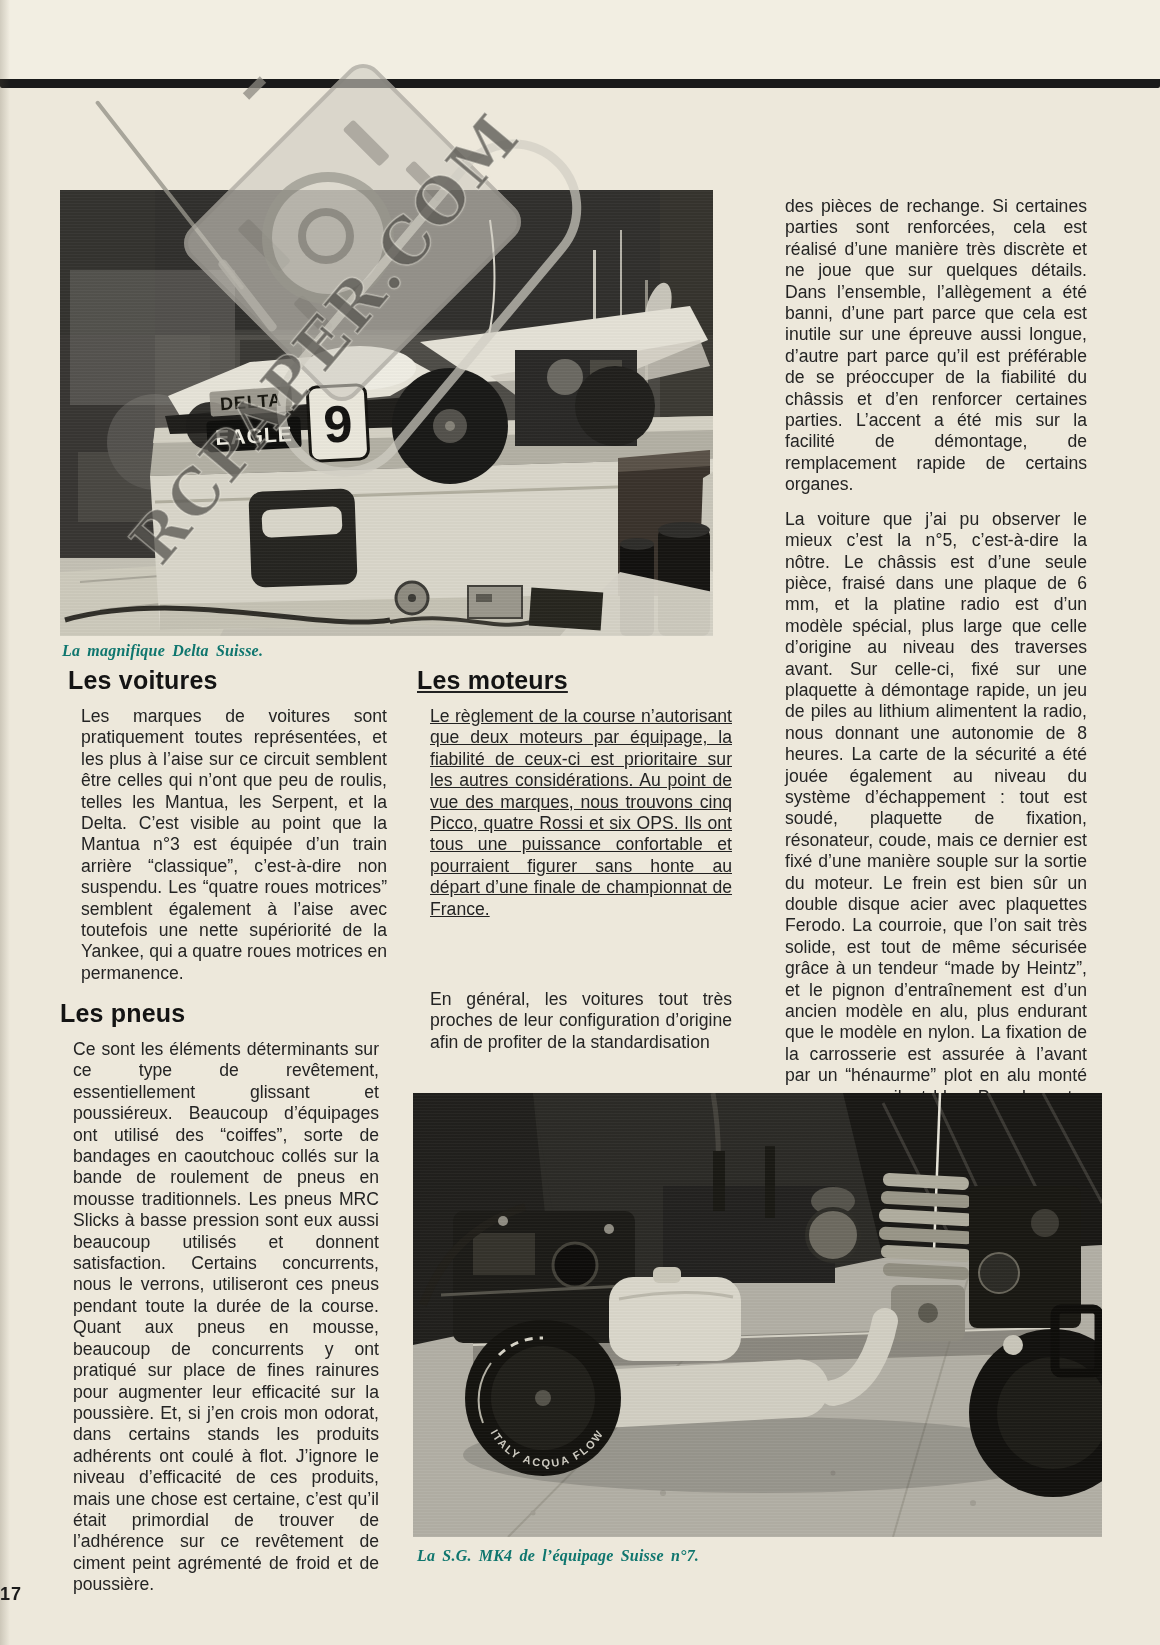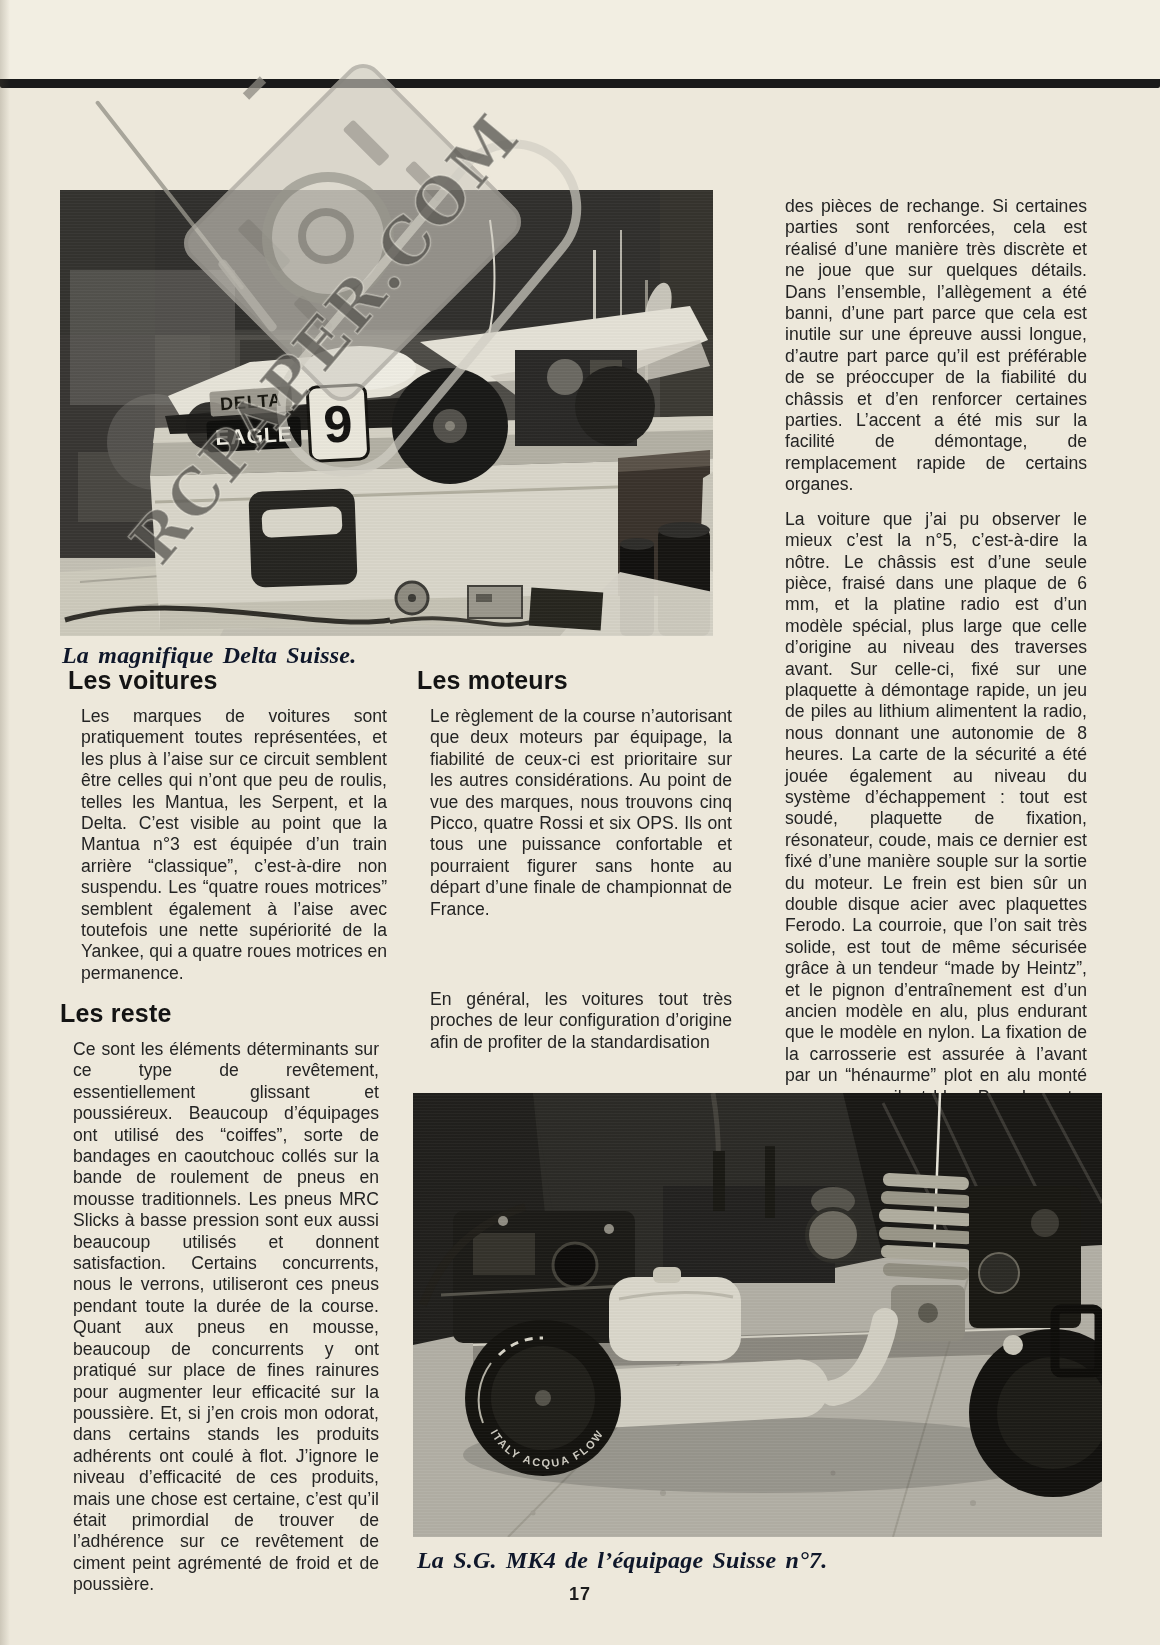--- a/index.html
+++ b/index.html
@@ -17,38 +17,38 @@
   .photo{position:absolute;overflow:hidden;background:#44423d;}
   .photo1{left:60px;top:190px;width:653px;height:446px;}
   .photo2{left:413px;top:1093px;width:689px;height:444px;}
   .photo::after{content:"";position:absolute;inset:0;pointer-events:none;
     background:repeating-linear-gradient(0deg,rgba(255,255,255,0.03) 0 1px,rgba(0,0,0,0.02) 1px 3px);}
   .photo svg{display:block;}
 
   
   .caption{
     position:absolute;font-family:"Liberation Serif",serif;font-style:italic;font-weight:bold;
-    font-size:24px;color:#0f172a;word-spacing:3px;letter-spacing:0.2px;
+    font-size:16px;color:#0f766e;word-spacing:3px;letter-spacing:0.2px;
   }
   .cap1{left:62px;top:642px;width:640px;}
   .cap2{left:417px;top:1547px;width:660px;}
 
   .col-sec{position:absolute;}
   .col-sec h2{
     margin:0 0 13px 0;font-size:25px;line-height:26px;font-weight:bold;color:#141414;letter-spacing:0.2px;
   }
   .col-sec p, .col3 p{
     margin:13px;font-size:17.6px;line-height:21.4px;text-align:justify;color:#242424;
     hyphens:auto;-webkit-hyphens:auto;
   }
   .col3{position:absolute;left:772px;top:183px;width:328px;}
   .col3 p + p{margin-top:11px;}
 
   .page-number{
-    position:absolute;left:0;top:1584px;width:1160px;text-align:center;
+    position:absolute;left:0;top:1584px;width:1160px;
     font-size:18px;font-weight:bold;color:#1c1c1c;letter-spacing:1px;
   }
 
   
   .wm{position:absolute;pointer-events:none;}
   .wm-antenna-thin{left:98px;top:100px;width:238px;height:4px;background:rgba(150,147,138,0.8);
     transform:rotate(52deg);transform-origin:left top;border-radius:2px;}
   .wm-antenna-thick{left:224px;top:258px;width:88px;height:9px;background:rgba(140,137,129,0.75);
     transform:rotate(52deg);transform-origin:left top;border-radius:4px;}
   .wm-knob{left:250px;top:76px;width:9px;height:24px;background:rgba(140,137,129,0.75);transform:rotate(45deg);}
@@ -181,25 +181,25 @@
   </div>
 
   <div class="caption cap1">La magnifique Delta Suisse.</div>
 
   <section class="col-sec" style="left:68px;top:667px;width:332px;">
     <h2>Les voitures</h2>
     <p>Les marques de voitures sont pratiquement toutes représentées, et les plus à l’aise sur ce circuit semblent être celles qui n’ont que peu de roulis, telles les Mantua, les Serpent, et la Delta. C’est visible au point que la Mantua n°3 est équipée d’un train arrière “classique”, c’est-à-dire non suspendu. Les “quatre roues motrices” semblent également à l’aise avec toutefois une nette supériorité de la Yankee, qui a quatre roues motrices en permanence.</p>
   </section>
 
   <section class="col-sec" style="left:60px;top:1000px;width:332px;">
-    <h2>Les reste</h2>
+    <h2>Les pneus</h2>
     <p>Ce sont les éléments déterminants sur ce type de revêtement, essentiellement glissant et poussiéreux. Beaucoup d’équipages ont utilisé des “coiffes”, sorte de bandages en caoutchouc collés sur la bande de roulement de pneus en mousse traditionnels. Les pneus MRC Slicks à basse pression sont eux aussi beaucoup utilisés et donnent satisfaction. Certains concurrents, nous le verrons, utiliseront ces pneus pendant toute la durée de la course. Quant aux pneus en mousse, beaucoup de concurrents y ont pratiqué sur place de fines rainures pour augmenter leur efficacité sur la poussière. Et, si j’en crois mon odorat, dans certains stands les produits adhérents ont coulé à flot. J’ignore le niveau d’efficacité de ces produits, mais une chose est certaine, c’est qu’il était primordial de trouver de l’adhérence sur ce revêtement de ciment peint agrémenté de froid et de poussière.</p>
   </section>
 
-  <section class="col-sec" style="left:417px;top:667px;width:328px;">
+  <section class="col-sec" style="left:417px;top:667px;width:328px;text-decoration:underline;">
     <h2>Les moteurs</h2>
     <p>Le règlement de la course n’autorisant que deux moteurs par équipage, la fiabilité de ceux-ci est prioritaire sur les autres considérations. Au point de vue des marques, nous trouvons cinq Picco, quatre Rossi et six OPS. Ils ont tous une puissance confortable et pourraient figurer sans honte au départ d’une finale de championnat de France.</p>
   </section>
 
   <section class="col-sec" style="left:417px;top:976px;width:328px;">
     <p>En général, les voitures tout très proches de leur configuration d’origine afin de profiter de la standardisation</p>
   </section>
 
   <div class="col3">
     <p>des pièces de rechange. Si certaines parties sont renforcées, cela est réalisé d’une manière très discrète et ne joue que sur quelques détails. Dans l’ensemble, l’allègement a été banni, d’une part parce que cela est inutile sur une épreuve aussi longue, d’autre part parce qu’il est préférable de se préoccuper de la fiabilité du châssis et d’en renforcer certaines parties. L’accent a été mis sur la facilité de démontage, de remplacement rapide de certains organes.</p>

